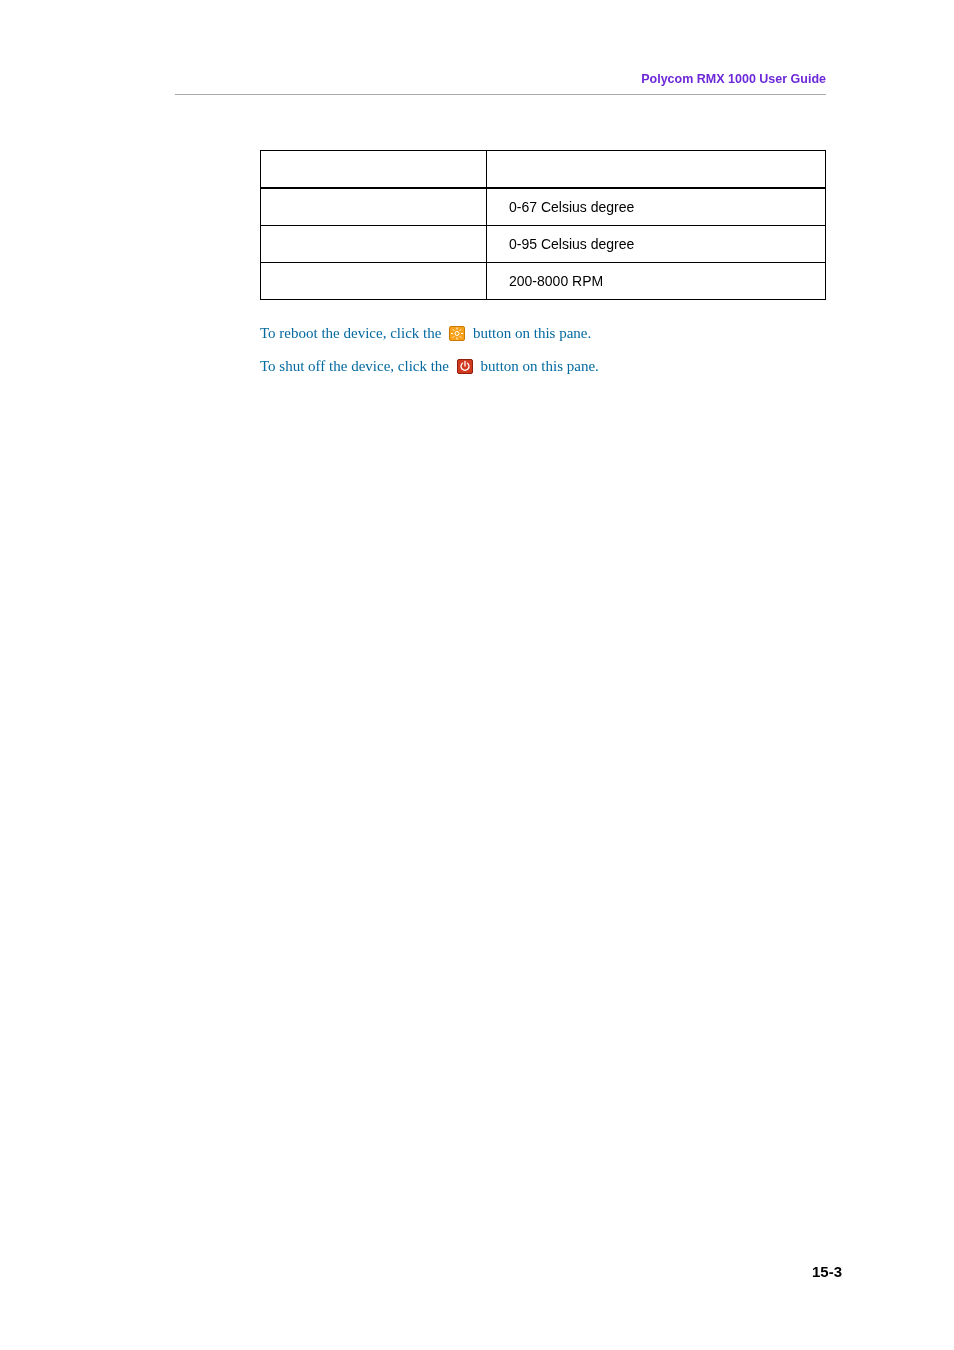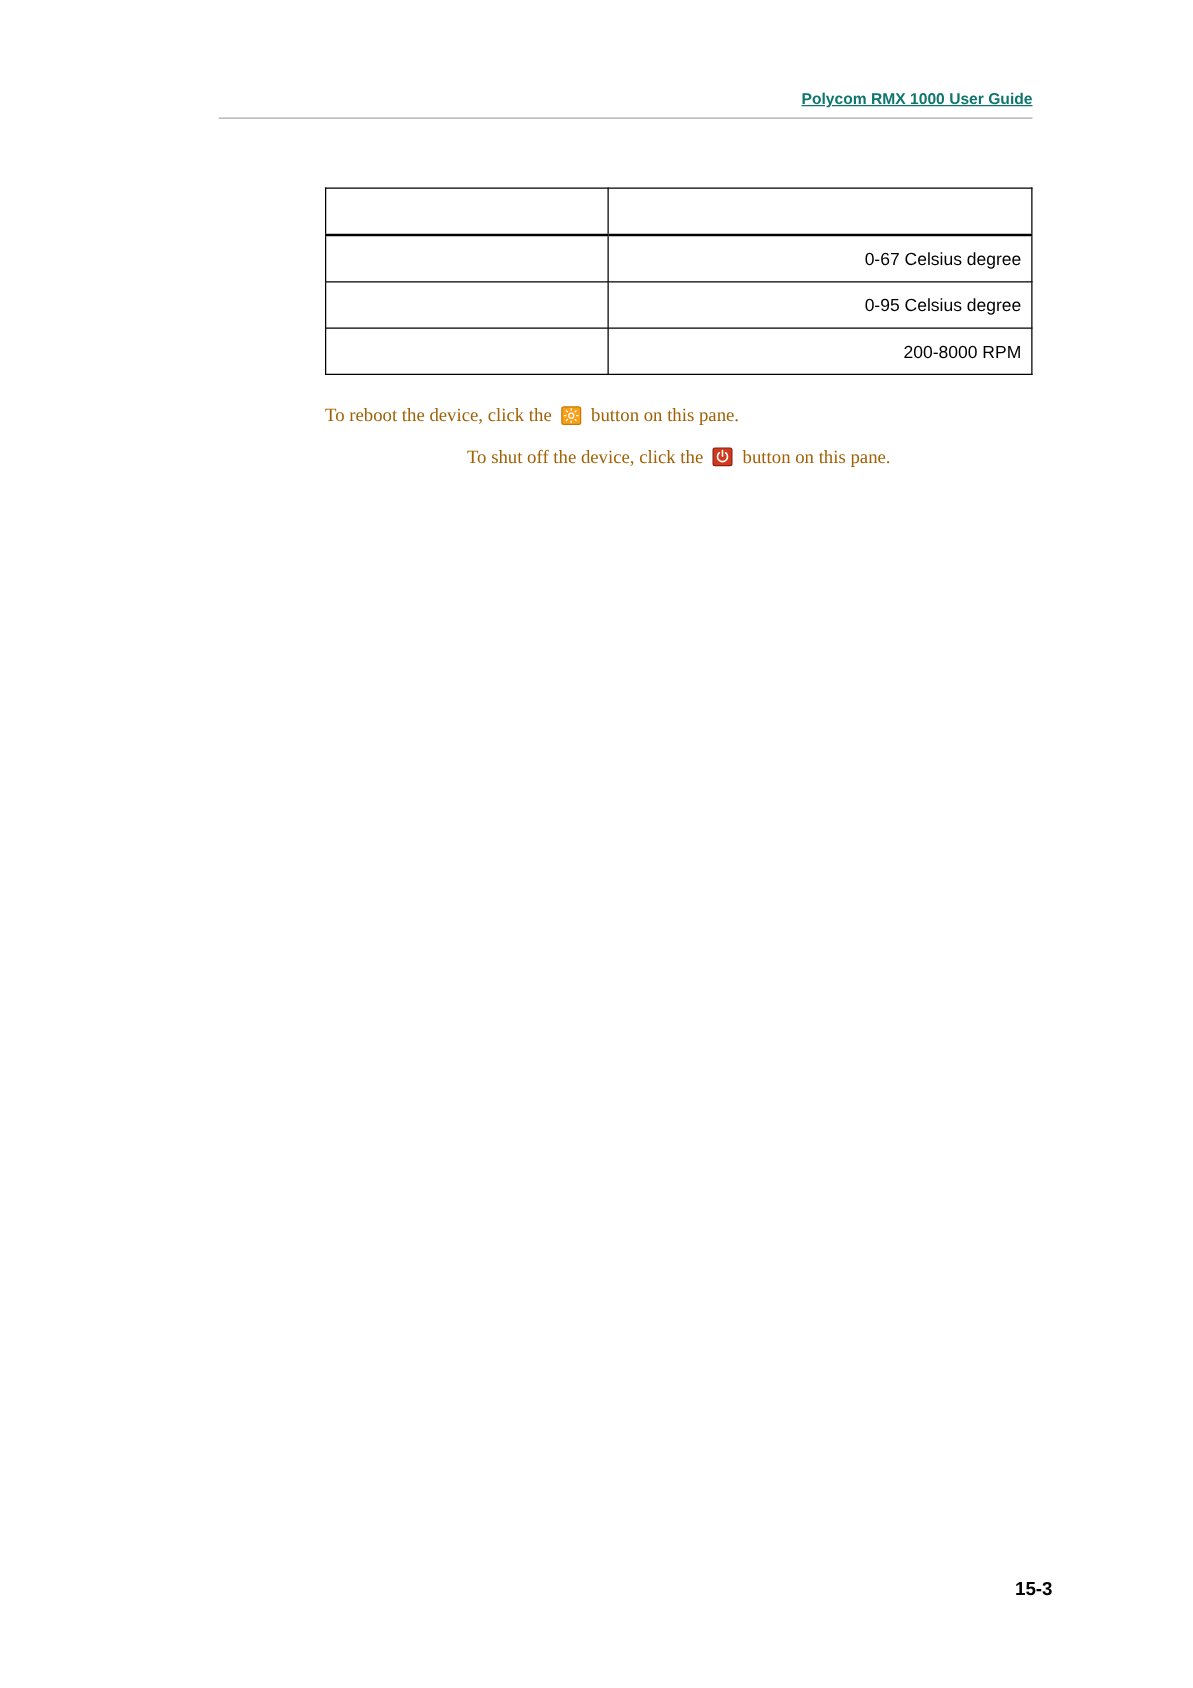--- a/index.html
+++ b/index.html
@@ -24,60 +24,58 @@
     left: 175px;
     right: 128px;
     border-top: 1px solid #a8a8a8;
   }
   .header-text {
     position: absolute;
     top: 72px;
     right: 128px;
     font-weight: bold;
     font-size: 12.5px;
-    color: #0f766e;
-    text-decoration: underline;
+    color: #6d28d9;
   }
   .content {
     position: absolute;
     top: 150px;
     left: 260px;
     width: 566px;
   }
   table.info {
     border-collapse: collapse;
     width: 100%;
     font-size: 14px;
   }
   table.info th, table.info td {
     border: 1px solid #000;
-    padding: 9px 8px;
-    text-align: right;
+    padding: 9px 22px;
+    text-align: left;
     vertical-align: middle;
     height: 18px;
   }
   table.info thead th {
     border-bottom: 2px solid #000;
   }
   table.info thead tr th {
     background: #fff;
   }
   table.info tbody td:first-child {
     width: 40%;
   }
   .para {
     font-family: "Palatino Linotype", Palatino, "Book Antiqua", Georgia, serif;
     font-size: 15px;
-    color: #a16207;
+    color: #0369a1;
     line-height: 1.5;
     margin-top: 22px;
   }
   .para + .para {
     margin-top: 10px;
-    text-align: center;
   }
   .icon-btn {
     display: inline-block;
     width: 16px;
     height: 15px;
     vertical-align: -3px;
     margin: 0 4px;
     border-radius: 2px;
     box-sizing: border-box;
   }

